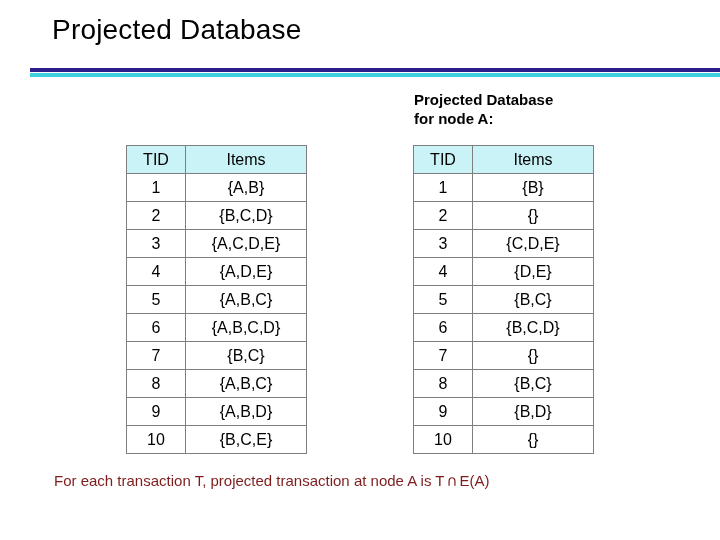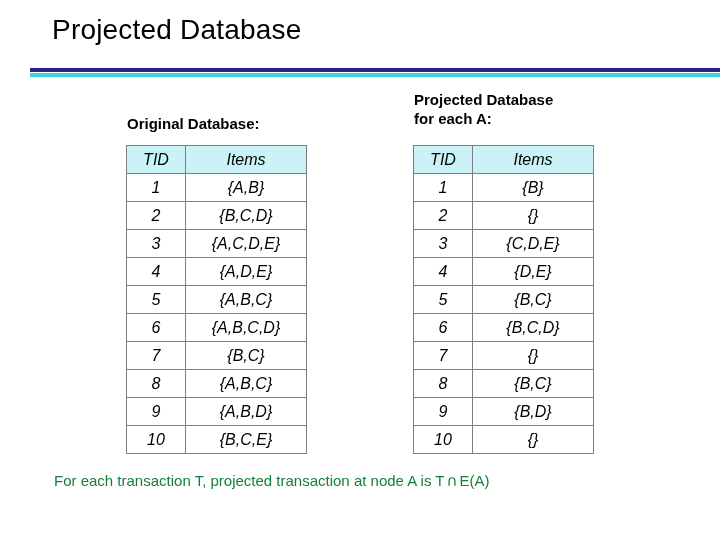--- a/index.html
+++ b/index.html
@@ -63,21 +63,20 @@
   .label-projected {
     left: 394px;
     top: 90px;
   }
 
   table.db {
     position: absolute;
     border-collapse: collapse;
     font-size: 16px;
     color: #000000;
-    font-style: italic;
   }
   table.db td, table.db th {
     border: 1px solid #7e7e7e;
     text-align: center;
     padding: 0;
     height: 27px;
     line-height: 27px;
     font-weight: normal;
   }
   table.db th {
@@ -90,21 +89,21 @@
   .col-items { width: 120px; }
 
   #table-original { left: 106px; top: 145px; }
   #table-projected { left: 393px; top: 145px; }
 
   .footnote {
     position: absolute;
     left: 34px;
     top: 472px;
     font-size: 15px;
-    color: #15803d;
+    color: #7f1d1d;
     white-space: nowrap;
   }
   .footnote .sym {
     font-family: "DejaVu Sans", sans-serif;
     font-size: 15px;
     padding: 0 2px;
   }
 
   .footer {
     position: absolute;
@@ -131,25 +130,24 @@
 <body>
 
 <div class="slide">
 
   <div class="title">Projected Database</div>
 
   <div class="rule rule-top"></div>
   <div class="rule rule-bottom"></div>
   <div class="rule rule-mid"></div>
 
-  <div class="section-label label-original">Original Database:</div>
 
   <div class="section-label label-projected">
     <div>Projected Database</div>
-    <div>for each A:</div>
+    <div>for node A:</div>
   </div>
 
   <table class="db" id="table-original">
     <thead>
       <tr>
         <th class="col-tid">TID</th>
         <th class="col-items">Items</th>
       </tr>
     </thead>
     <tbody>

